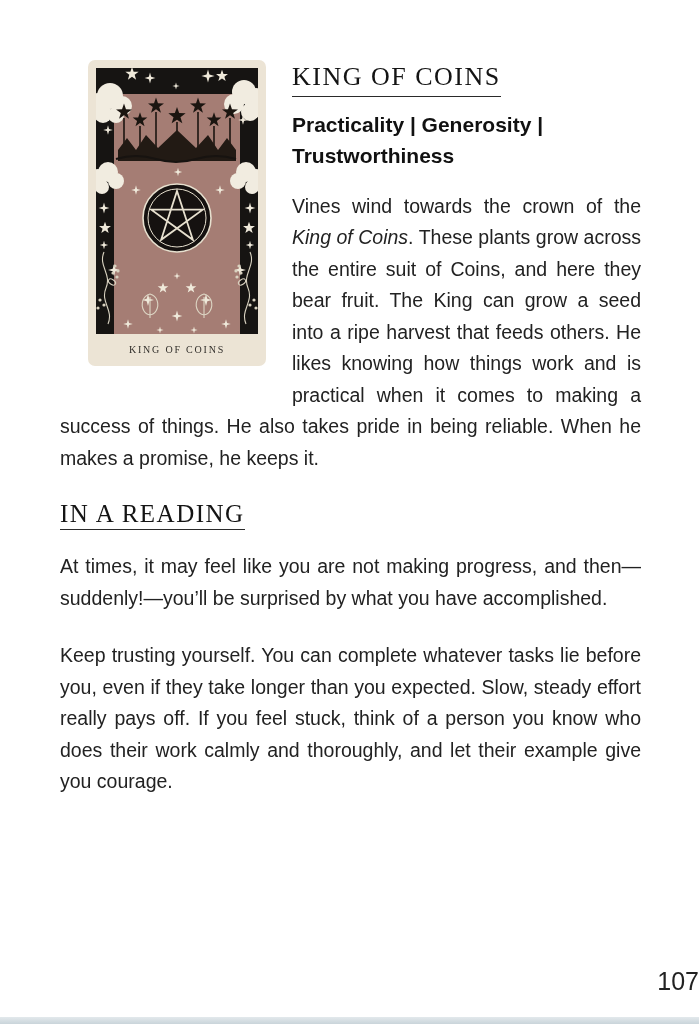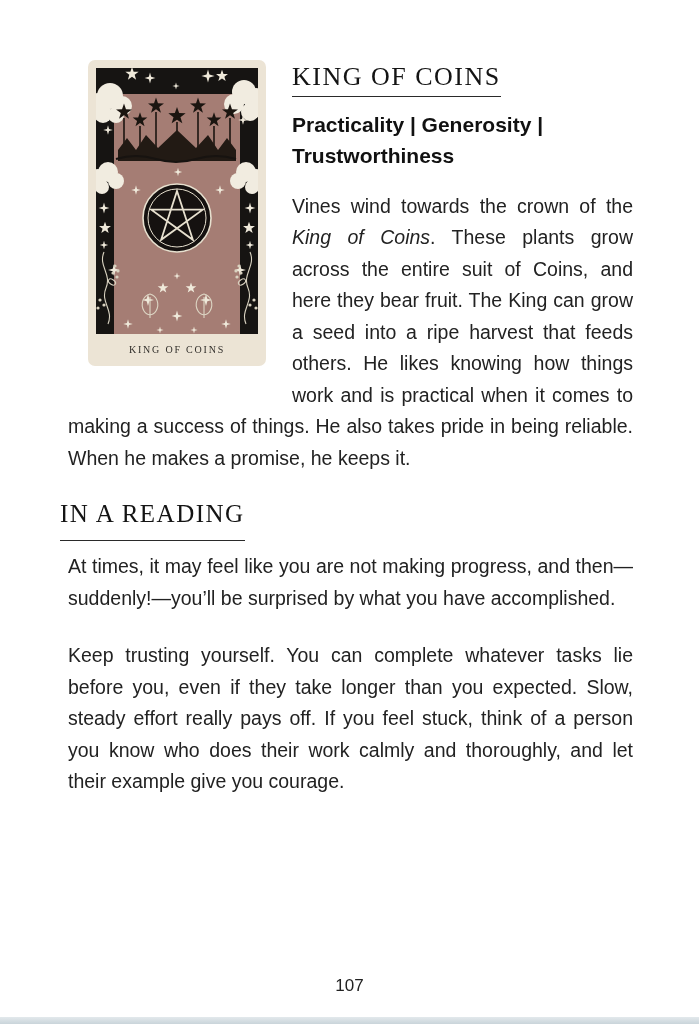--- a/index.html
+++ b/index.html
@@ -32,44 +32,44 @@
     font-size: 26px;
     letter-spacing: 1.5px;
     border-bottom: 1.5px solid #2a2a2a;
     padding-bottom: 5px;
   }
   h2.reading-heading { margin: 14px 0 22px; line-height: 1.15; }
   h2.reading-heading .underlined {
     font-size: 25px;
     letter-spacing: 1.5px;
     border-bottom: 1.5px solid #2a2a2a;
-    padding-bottom: 13px;
+    padding-bottom: 2px;
   }
   .keywords {
     font-size: 21px;
     font-weight: bold;
     line-height: 31px;
     color: #111111;
     margin: 0 0 20px;
   }
   .body-par {
     font-size: 19.5px;
     line-height: 31.5px;
     text-align: justify;
     color: #222222;
-    margin: 0 8px 26px;
+    margin: 0 0 26px;
   }
   .body-par .cardname-italic { font-style: italic; }
   .page-number {
     position: absolute;
     bottom: 28px;
     left: 0;
     width: 100%;
-    text-align: center;
-    font-size: 17px;
+    text-align: right;
+    font-size: 25px;
     color: #222222;
   }
   .bottom-edge {
     position: absolute;
     bottom: 0;
     left: 0;
     width: 100%;
     height: 7px;
     background: linear-gradient(#e3e9ec, #c9d4da);
   }

